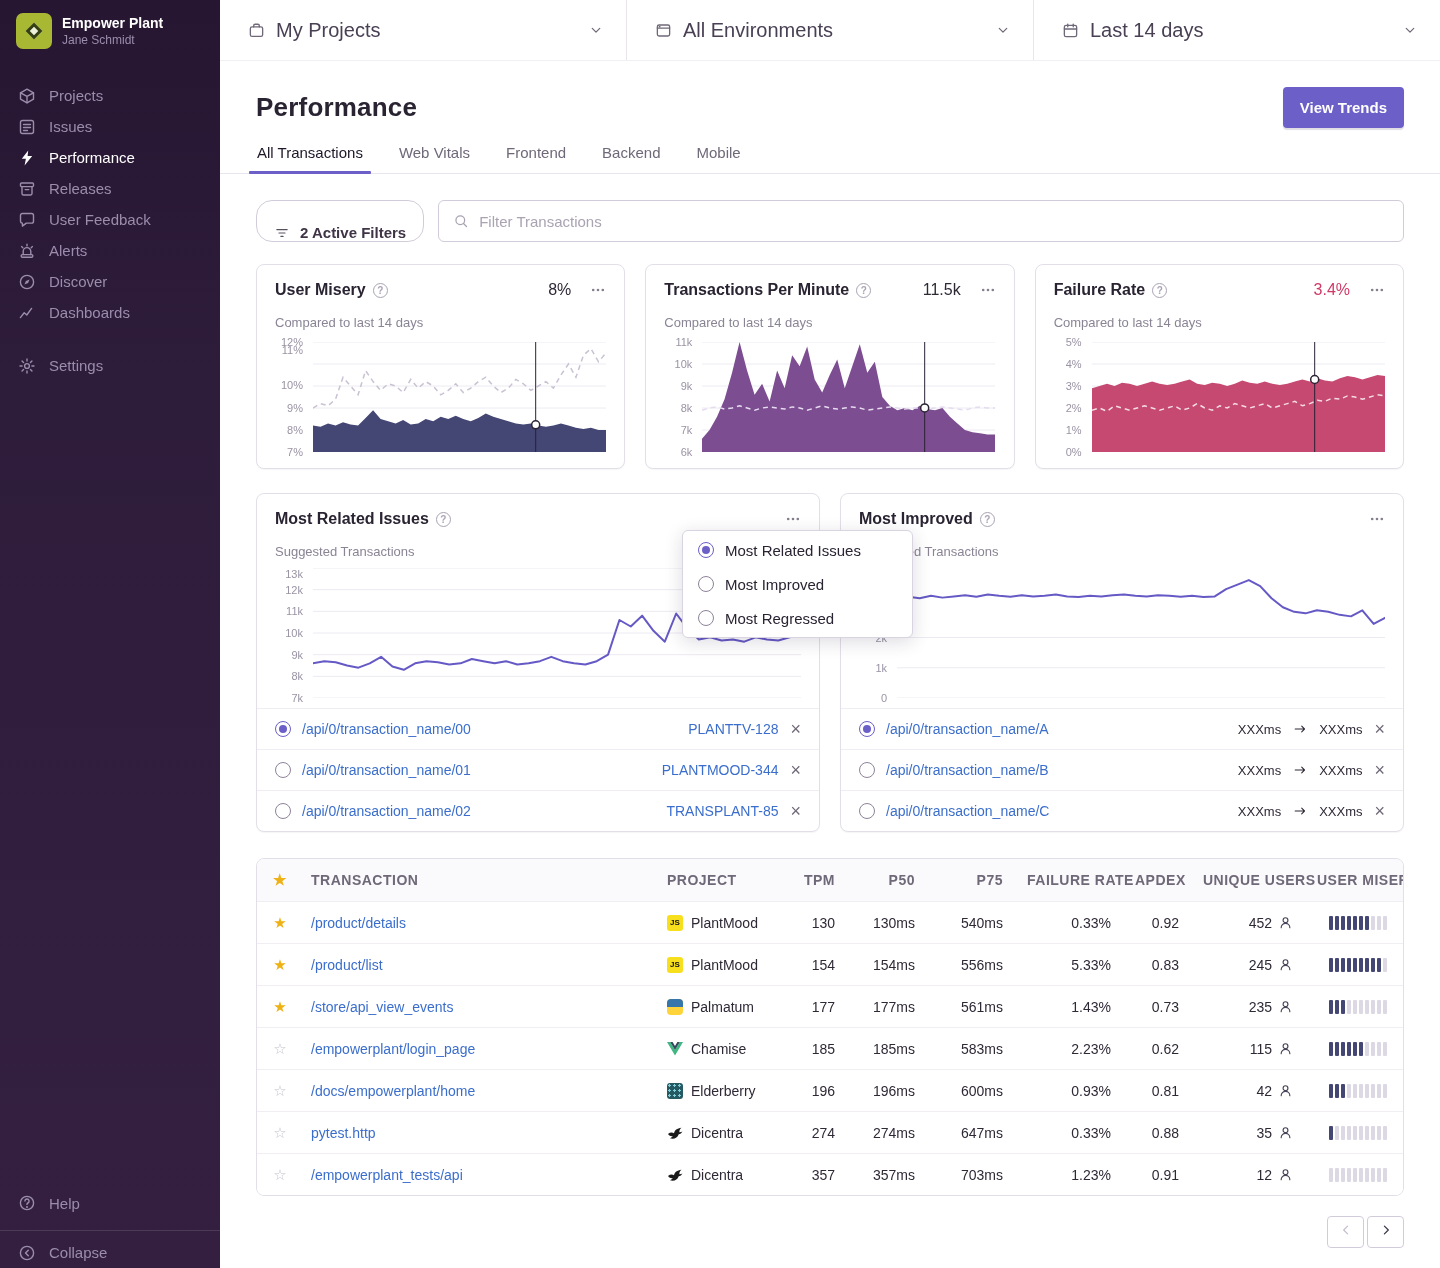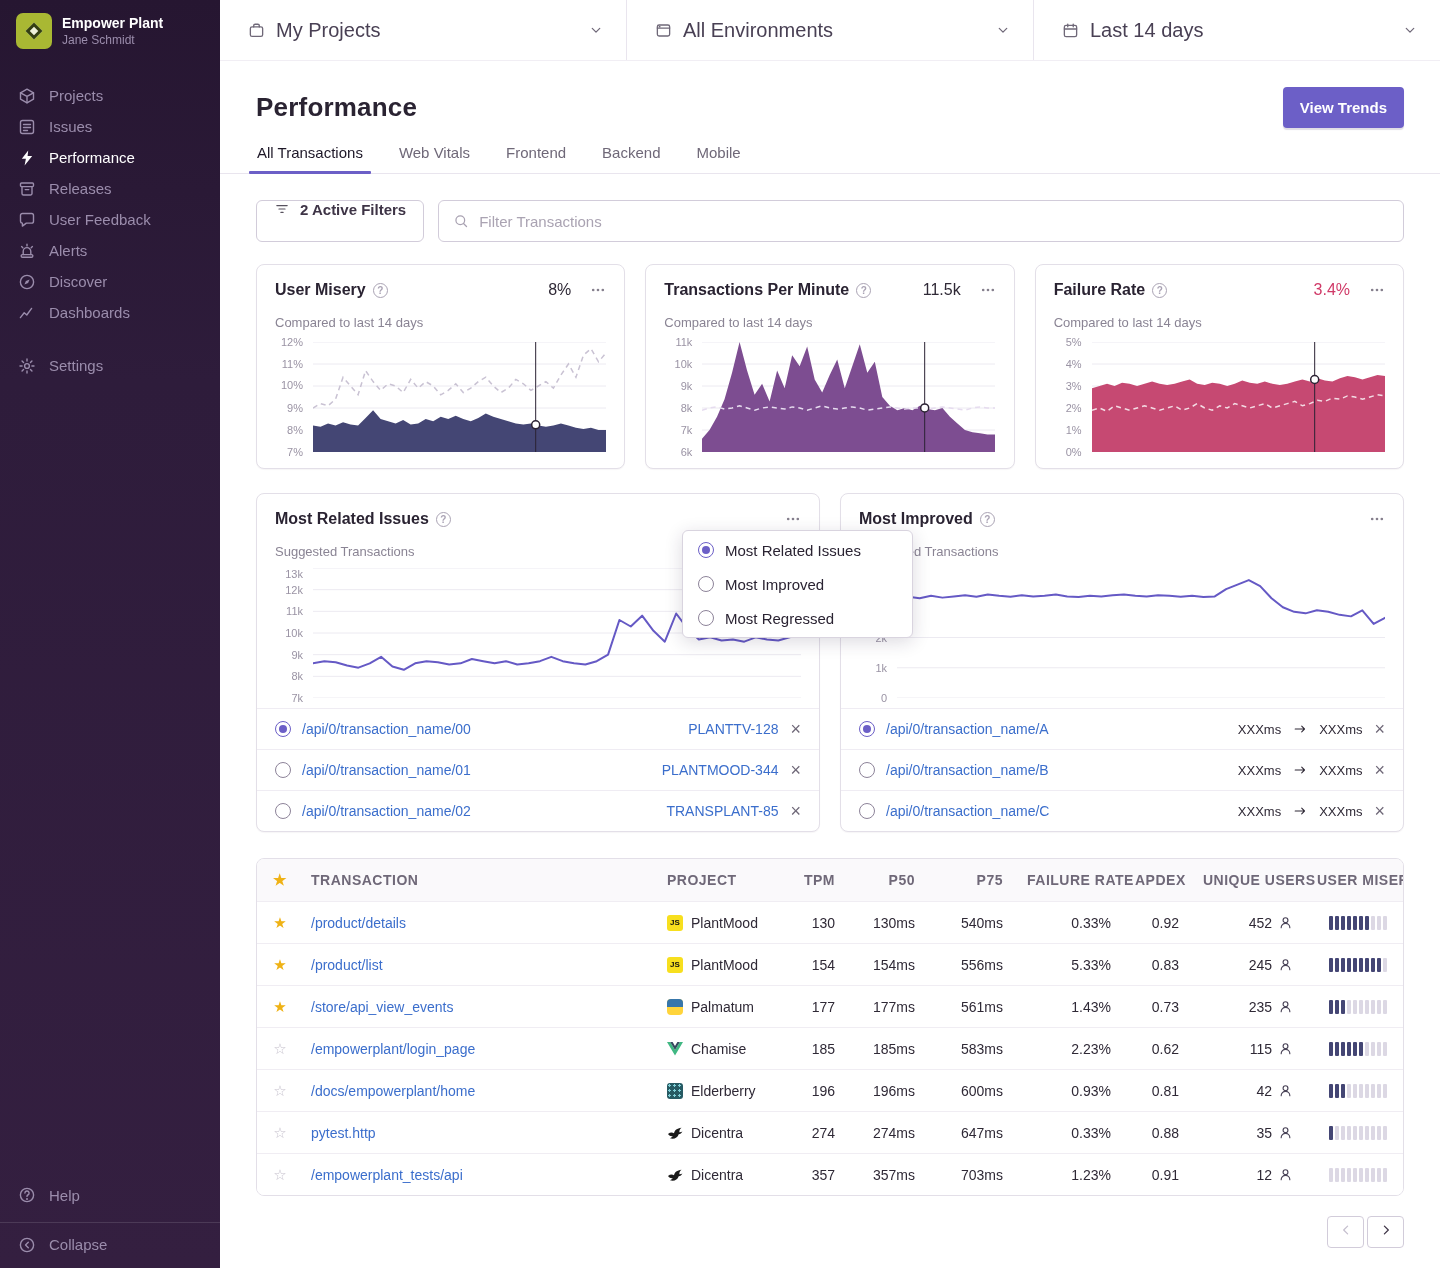--- a/index.html
+++ b/index.html
@@ -13,21 +13,21 @@
 .logo{width:36px;height:36px;border-radius:7px;background:#a9b833;display:flex;align-items:center;justify-content:center;flex:none}
 .logo i{width:12px;height:12px;background:#eef1da;border:3px solid #343f12;transform:rotate(45deg);display:block}
 .org-name{font-size:14px;font-weight:bold;color:#fff;line-height:1.2}
 .org-user{font-size:12px;color:#9b8dac;margin-top:2px}
 #nav-primary{margin-top:18px}
 #nav-secondary{margin-top:22px}
 #nav-tertiary{margin-top:22px}
 .nav-item{display:flex;align-items:center;gap:13px;height:31px;padding:0 18px;font-size:15px;color:#9b8dac;cursor:pointer;white-space:nowrap}
 .nav-item .nav-icon{display:inline-flex;width:18px;justify-content:center;flex:none}
 .nav-item.active{color:#fff}
-.sidebar-bottom{position:absolute;bottom:0;left:0;right:0;padding-bottom:8px}
+.sidebar-bottom{position:absolute;bottom:0;left:0;right:0;padding-bottom:0}
 #nav-footer .nav-item{height:34px}
 .collapse-wrap{border-top:1px solid rgba(255,255,255,.12);margin-top:10px;padding-top:6px}
 
 
 .main{flex:1;display:flex;flex-direction:column;min-width:0}
 .topbar{height:61px;display:flex;border-bottom:1px solid #f1eef4;flex:none}
 .tb-sec{flex:1;display:flex;align-items:center;gap:11px;padding:0 22px 0 28px;border-right:1px solid #e9e5ee;color:#494054;font-size:20px;cursor:pointer}
 .tb-sec:last-child{border-right:none}
 .tb-icon{display:inline-flex;color:#6f6878}
 .tb-chevron{margin-left:auto;display:inline-flex;color:#6f6878}
@@ -36,21 +36,21 @@
 .page-head{display:flex;align-items:center;justify-content:space-between;padding:26px 36px 0}
 .page-title{font-size:26px;font-weight:bold;color:#2a2332;letter-spacing:.2px}
 .btn-primary{background:#6C5FC7;color:#fff;font-size:15px;font-weight:bold;border:none;border-radius:4px;padding:12px 17px;cursor:pointer;box-shadow:0 2px 1px rgba(45,30,80,.15);font-family:inherit}
 .tabs{display:flex;gap:34px;padding:0 36px;margin-top:16px;border-bottom:1px solid #e9e5ee}
 .tab{position:relative;padding:0 1px 12px;font-size:15px;color:#6f6878;cursor:pointer;white-space:nowrap}
 .tab.active{color:#1d1727}
 .tab.active::after{content:'';position:absolute;left:-7px;right:-7px;bottom:-1px;height:3px;background:#6C5FC7;border-radius:1px}
 
 
 .filter-row{display:flex;gap:14px;margin:26px 36px 0}
-.btn-filter{display:flex;align-items:flex-start;gap:10px;height:42px;padding:0 17px;border:1px solid #d2ccda;border-radius:6px;background:#fff;font-size:15px;font-weight:bold;color:#3e3446;cursor:pointer;font-family:inherit}
+.btn-filter{display:flex;align-items:flex-end;gap:10px;height:42px;padding:0 17px;border:1px solid #d2ccda;border-radius:16px;background:#fff;font-size:15px;font-weight:bold;color:#3e3446;cursor:pointer;font-family:inherit}
 .btn-filter .f-icon{display:inline-flex;color:#57515e}
 .search-box{flex:1;display:flex;align-items:center;gap:10px;height:42px;padding:0 14px;border:1px solid #d2ccda;border-radius:6px}
 .search-box .s-icon{display:inline-flex;color:#a8a1b1}
 .search-box input{flex:1;border:none;outline:none;font-size:15px;font-family:inherit;color:#2f2936;background:transparent}
 .search-box input::placeholder{color:#aaa3b2}
 
 
 .metric-cards{display:grid;grid-template-columns:repeat(3,1fr);gap:20px;margin:22px 36px 0}
 .card{background:#fff;border:1px solid #e3dfe8;border-radius:8px;box-shadow:0 1px 1px rgba(40,30,60,.04)}
 .metric-card{padding:16px 18px 16px}
@@ -331,21 +331,21 @@
                 <circle cx="3.6" cy="9" r="1.5" fill="currentColor" stroke="none"></circle>
                 <circle cx="9" cy="9" r="1.5" fill="currentColor" stroke="none"></circle>
                 <circle cx="14.4" cy="9" r="1.5" fill="currentColor" stroke="none"></circle>
               </svg>
             </span>
           </div>
           <div class="card-sub">Compared to last 14 days</div>
           <div class="chart">
             <div class="yaxis">
               <div class="ytick" style="top: 0px;">12%</div>
-              <div class="ytick" style="top: 22px; text-align: right;">11%</div>
+              <div class="ytick" style="top: 8px; text-align: right;">11%</div>
               <div class="ytick" style="top: 43px;">10%</div>
               <div class="ytick" style="top: 66px;">9%</div>
               <div class="ytick" style="top: 88px;">8%</div>
               <div class="ytick" style="top: 110px;">7%</div>
             </div>
             <div class="plot">
               <svg width="293" height="110">
                 <line x1="0" y1="0" x2="293" y2="0" stroke="#eceaf1" stroke-width="1"></line>
                 <line x1="0" y1="22" x2="293" y2="22" stroke="#eceaf1" stroke-width="1"></line>
                 <line x1="0" y1="44" x2="293" y2="44" stroke="#eceaf1" stroke-width="1"></line>

